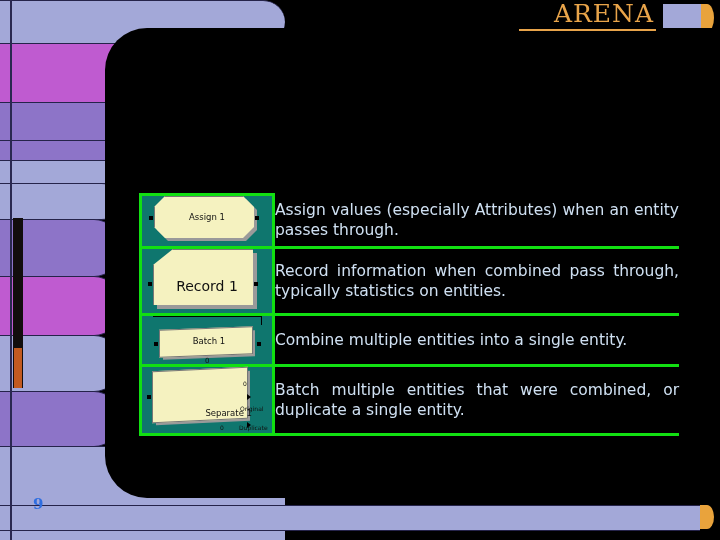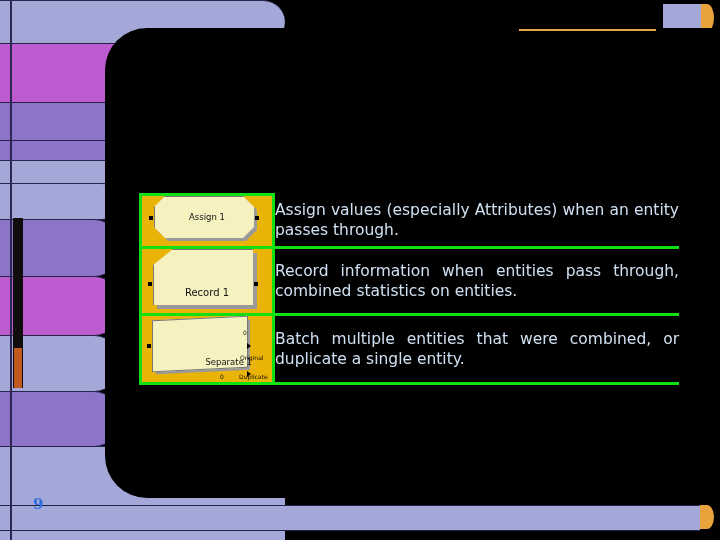--- a/index.html
+++ b/index.html
@@ -26,21 +26,21 @@
          font-size:25px;color:#e8a44a;letter-spacing:1px;line-height:1;}
   #arena-rule{position:absolute;right:64px;top:29px;width:137px;height:2px;background:#e8a44a;}
 
   #title{position:absolute;left:96px;top:68px;width:560px;text-align:center;
          font-family:"DejaVu Sans",sans-serif;font-size:23px;font-style:italic;font-weight:bold;
          color:#9fcdf5;letter-spacing:.4px;}
 
   
   #tbl{position:absolute;left:139px;top:193px;width:540px;border-collapse:collapse;}
   #tbl td{vertical-align:middle;padding:0;}
-  td.pic{width:130px;height:auto;border:3px solid #12e012;background:#eab308;padding:2px 0;margin-top:44px;}
+  td.pic{width:130px;height:auto;border:3px solid #12e012;background:#0f766e;padding:2px 0;margin-top:44px;}
   td.txt{border-bottom:3px solid #12e012;padding:4px 8px 6px 10px;
          color:#cfe0f2;font-size:15.5px;line-height:1.30;text-align:justify;
          text-align-last:left;font-family:"DejaVu Sans",sans-serif;}
   tr.first td.txt{border-top:0;}
 
   
   .mod{position:relative;margin:0 auto;}
   .modlabel{position:absolute;left:0;right:0;text-align:center;font-size:8.5px;color:#111;
             font-family:"DejaVu Sans",sans-serif;white-space:nowrap;}
   .port{position:absolute;width:4px;height:4px;background:#000;}
@@ -115,20 +115,21 @@
 
   <div class="halfcap" style="left:700px;top:4px;width:14px;height:28px;"></div>
   <div class="halfcap" style="left:700px;top:141px;width:14px;height:19px;"></div>
   <div class="halfcap" style="left:700px;top:161px;width:14px;height:21px;"></div>
   <div class="halfcap" style="left:700px;top:505px;width:14px;height:24px;"></div>
 
   <div style="position:absolute;left:663px;top:4px;width:38px;height:28px;background:#a3a8d8;"></div>
 
   <div id="panel"></div>
 
+  <div id="arena">ARENA</div>
   <div id="arena-rule"></div>
 
 
   <table id="tbl">
     <tbody>
 
       <tr class="first">
         <td class="pic">
           <div class="mod" style="width:106px;height:50px;">
             <div class="assign-sh"></div>
@@ -141,26 +142,42 @@
         <td class="txt">Assign values (especially Attributes) when an entity passes through.</td>
       </tr>
 
       <tr>
         <td class="pic">
           <div class="mod" style="width:108px;height:64px;">
             <div class="record-sh"></div>
             <div class="record"></div>
             <div class="port" style="left:-5px;top:33px;"></div>
             <div class="port" style="left:101px;top:33px;"></div>
-            <div class="modlabel" style="top:38px;font-size:10px;text-align:center;">Record 1</div>
-          </div>
-        </td>
-        <td class="txt">Record information when entities pass through, combined statistics on entities.</td>
-      </tr>
-
+            <div class="modlabel" style="top:29px;font-size:14px;text-align:center;">Record 1</div>
+          </div>
+        </td>
+        <td class="txt">Record information when combined pass through, typically statistics on entities.</td>
+      </tr>
+
+      <tr>
+        <td class="pic">
+          <div class="mod" style="width:112px;height:48px;">
+            <div class="bracket"></div>
+            <div style="position:absolute;left:8px;top:12px;width:100px;height:30px;">
+              <div class="batch-sh"></div>
+              <div class="batch"></div>
+              <div class="modlabel" style="top:8px;">Batch 1</div>
+            </div>
+            <div class="port" style="left:3px;top:26px;"></div>
+            <div class="port" style="left:106px;top:26px;"></div>
+            <div class="tick" style="left:54px;top:41px;">0</div>
+          </div>
+        </td>
+        <td class="txt">Combine multiple entities into a single entity.</td>
+      </tr>
 
       <tr>
         <td class="pic">
           <div class="mod" style="width:118px;height:66px;">
             <div style="position:absolute;left:4px;top:2px;width:100px;height:56px;">
               <div class="separate-sh"></div>
               <div class="separate"></div>
               <div class="modlabel" style="top:39px;text-align:right;">Separate 1</div>
             </div>
             <div class="port" style="left:-1px;top:28px;"></div>

